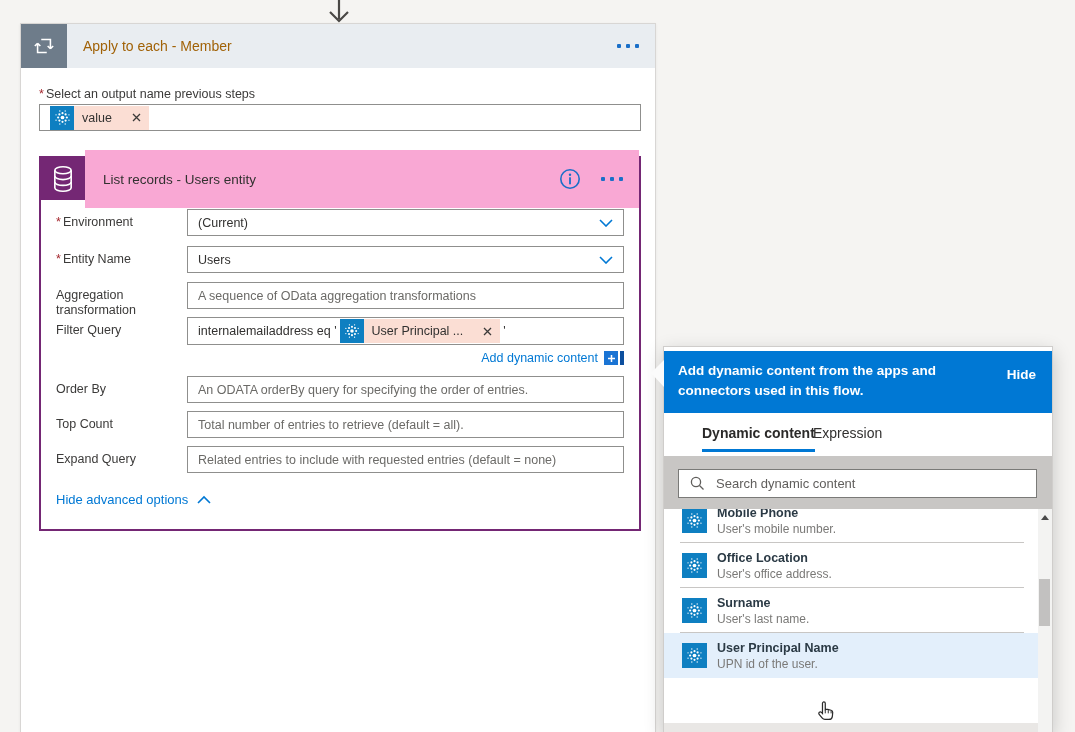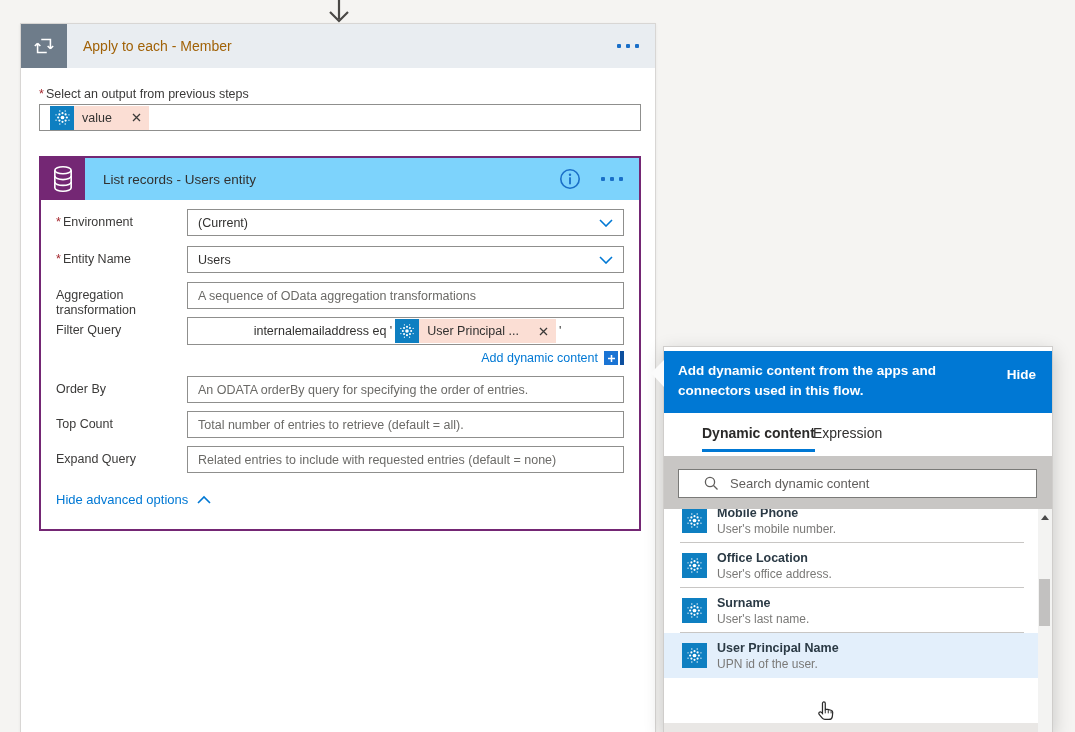--- a/index.html
+++ b/index.html
@@ -38,37 +38,37 @@
   .chip .chip-icon { width:24px; display:flex; align-items:center; justify-content:center; background:#0e7fc1; }
   .chip .chip-body { display:flex; align-items:center; gap:20px; background:#fbded4; padding:0 8px; font-size:12.5px; color:#323130; }
 
   
   .list-card {
     position:absolute; left:18px; top:132px; width:602px; height:375px;
     border:2px solid #742774; background:#fff;
   }
   .lc-header { height:42px; display:flex; align-items:center; }
   .lc-iconbox { width:44px; height:42px; background:#742774; display:flex; align-items:center; justify-content:center; flex:0 0 auto; }
-  .lc-titlewrap { flex:1; height:42px; background:#7dd3fc; display:flex; align-items:center; padding-left:18px; }
+  .lc-titlewrap { flex:1; height:58px; background:#f9a8d4; display:flex; align-items:center; padding-left:18px; }
   .lc-title { font-size:13.5px; color:#323130; }
   .lc-right { margin-left:auto; display:flex; align-items:center; gap:20px; padding-right:16px; }
   .lc-right .more-dots { margin:0; }
   .lc-right .more-dots i { background:#1a6fc8; }
 
   .lc-form { position:relative; }
   .frow-label { position:absolute; left:15px; width:118px; font-size:12.5px; color:#3b3a39; line-height:15px; }
   .finput {
     position:absolute; left:146px; width:437px; height:27px;
     border:1px solid #8f8f8d; background:#fff;
     display:flex; align-items:center; padding:7px 10px; font-size:12.5px;
   }
   .finput .ph { color:#6b6a67; white-space:nowrap; overflow:hidden; }
   .finput .val { color:#323130; }
   .finput .chev { margin-left:auto; }
-  .filter-input { height:28px; gap:3px; padding-right:6px;justify-content:center; }
+  .filter-input { height:28px; gap:3px; padding-right:6px; }
   .filter-input .txt { color:#323130; white-space:nowrap; }
 
   .add-dyn {
     position:absolute; left:146px; top:151px; width:437px;
     display:flex; align-items:center; justify-content:flex-end; gap:6px;
     color:#0078d4; font-size:12.5px; cursor:pointer;
   }
   .plusbar { display:flex; align-items:center; }
   .plusbar .plus { width:14px; height:14px; background:#1a74d4; display:flex; align-items:center; justify-content:center; }
   .plusbar .bar { width:4px; height:14px; background:#0d4f9e; margin-left:2px; }
@@ -90,21 +90,21 @@
   .dc-header-text { padding:10px 70px 0 14px; font-size:13.5px; font-weight:bold; line-height:20px; }
   .dc-hide { position:absolute; right:16px; top:16px; font-size:13.5px; font-weight:bold; cursor:pointer; }
 
   .dc-tabs { position:absolute; left:0; right:0; top:66px; height:43px; background:#fff; }
   .dc-tab1 { position:absolute; left:14px; top:12px; font-size:14px; font-weight:bold; color:#2b2a29; padding-bottom:8px; border-bottom:3px solid #0078d4; cursor:pointer;margin-left:24px; }
   .dc-tab2 { position:absolute; left:149px; top:12px; font-size:14px; color:#323130; cursor:pointer; }
 
   .dc-grayband { position:absolute; left:0; right:0; top:109px; height:53px; background:#c8c6c4; z-index:3; }
   .dc-search {
     position:absolute; left:14px; top:13px; width:359px; height:29px;
-    background:#fff; border:1px solid #7a7a78; display:flex; align-items:center; padding-left:25px; gap:11px;
+    background:#fff; border:1px solid #7a7a78; display:flex; align-items:center; padding-left:11px; gap:11px;
   }
   .dc-search input { border:none; outline:none; flex:1; font-family:"Liberation Sans", sans-serif; font-size:13px; color:#323130; background:transparent; }
   .dc-search input::placeholder { color:#605e5c; }
 
   .dc-list { position:absolute; left:0; top:162px; width:374px; height:276px; overflow:hidden; background:#fff; }
   .dc-rows { margin-top:-11px; }
   .dc-row { position:relative; height:45px; display:flex; align-items:center; gap:10px; padding-left:18px; cursor:pointer; }
   .dc-row .li-icon { width:25px; height:25px; background:#0e7fc1; display:flex; align-items:center; justify-content:center; flex:0 0 auto; }
   .dc-row .li-title { font-size:12.5px; font-weight:bold; color:#2b3a45; line-height:15px; }
   .dc-row .li-desc { font-size:12px; color:#7a7977; line-height:14px; margin-top:1px; }
@@ -168,21 +168,21 @@
     </div>
     <span class="ac-title">Apply to each - Member</span>
     <span class="more-dots">
         <i></i>
         <i></i>
         <i></i>
       </span>
   </div>
 
   <div class="field-caption">
-    <span class="req">*</span><span>Select an output from previous steps</span>
+    <span class="req">*</span><span>Select an output name previous steps</span>
   </div>
 
   <div class="value-input">
     <span class="chip">
       <span class="chip-icon">
           <svg width="21" height="21">
             <use href="#dotburst"></use>
           </svg>
         </span>
       <span class="chip-body">

